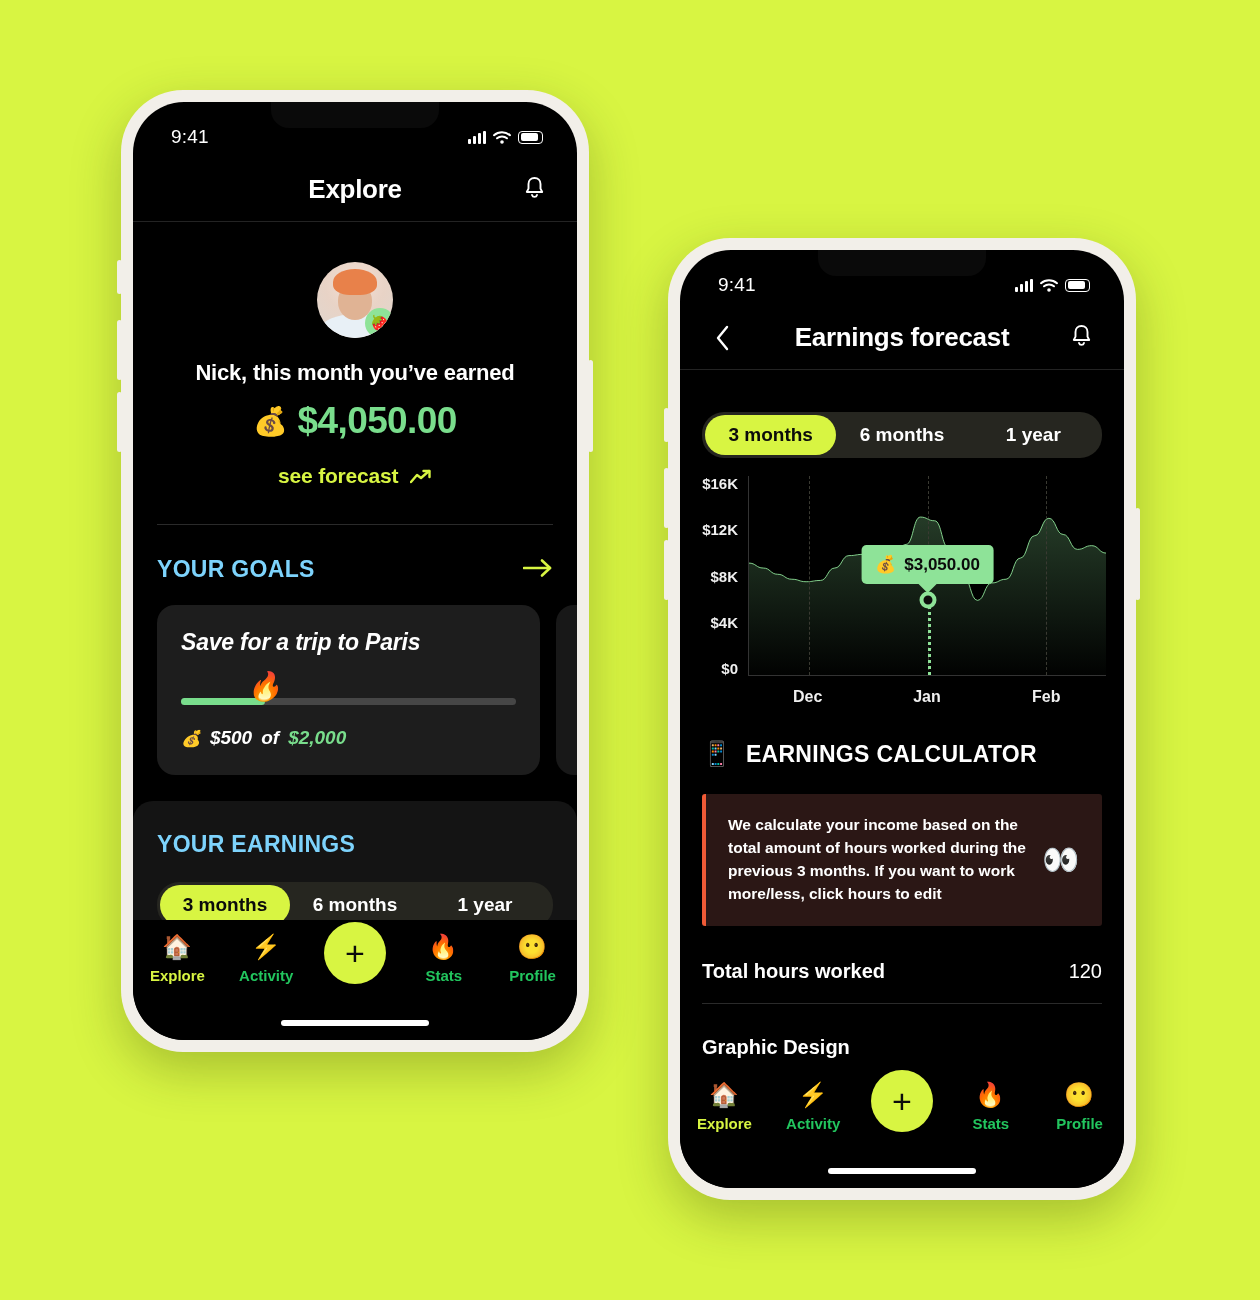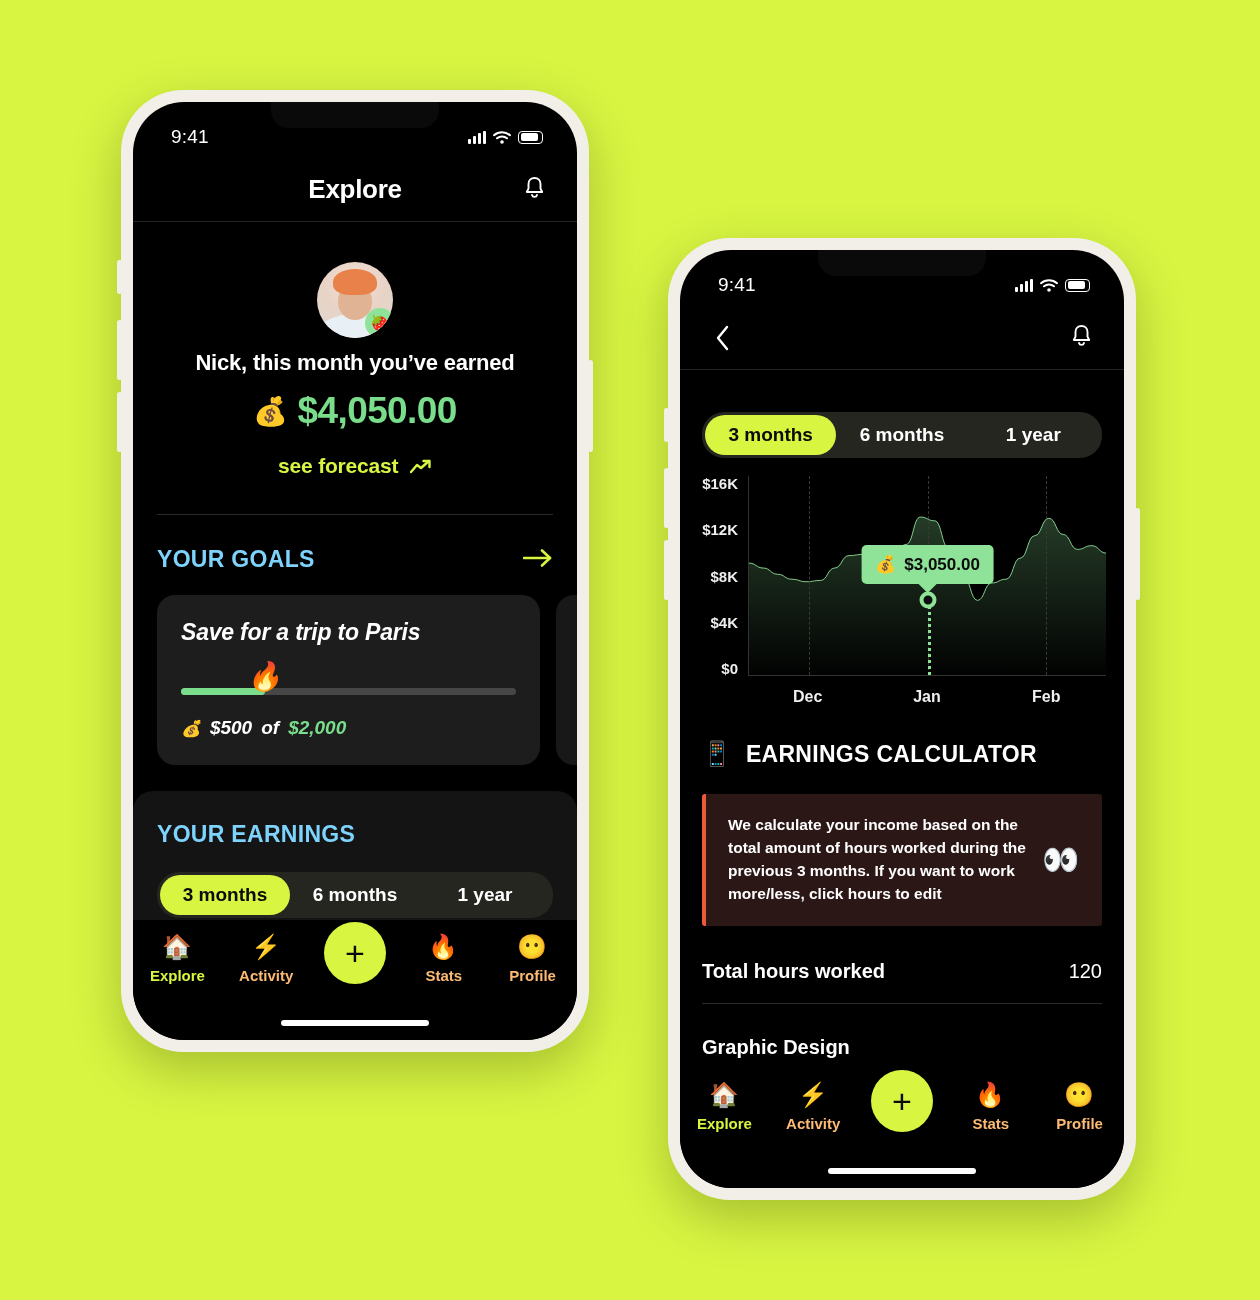--- a/index.html
+++ b/index.html
@@ -81,21 +81,21 @@
   .av-face { position:absolute; left:21px; top:22px; width:34px; height:36px;
              background:#e0b394; border-radius:46% 46% 50% 50%; }
   .av-shirt{ position:absolute; left:4px; bottom:-6px; width:68px; height:30px;
              background:#e8f0f6; border-radius:50% 50% 0 0; }
   .av-badge {
     position:absolute; right:-2px; bottom:0px; width:30px; height:30px;
     border-radius:50%; background:#8ee398;
     display:flex; align-items:center; justify-content:center; font-size:16px;
   }
   .earn-label { text-align:center; color:#fff; font-size:22px; font-weight:700;
-                margin-top:12px; letter-spacing:-.2px; }
+                margin-top:22px; letter-spacing:-.2px; }
   .earn-amount { text-align:center; margin-top:14px; font-size:37px; font-weight:700;
                  color:#79dd8c; letter-spacing:-.6px; display:flex;
                  align-items:center; justify-content:center; gap:10px; }
   .earn-amount .emoji { font-size:28px; }
   .forecast-link { text-align:center; margin-top:22px; color:#d8f542;
                    font-size:21px; font-weight:700; letter-spacing:-.2px; }
   .sep { height:1px; background:#2a2a2a; margin:36px 24px 0; }
 
   .sec-head { display:flex; align-items:center; justify-content:space-between;
               padding:30px 24px 0; }
@@ -180,21 +180,21 @@
                  box-shadow:0 0 0 3px #0d0d0d inset; transform:translate(-50%,-50%); }
 
   
   .tabbar {
     position:absolute; left:0; right:0; bottom:0; height:120px;
     background:#000; display:flex; align-items:flex-start;
     padding-top:14px;
   }
   .tab { flex:1; text-align:center; }
   .tab .ico { font-size:24px; line-height:1.1; display:block; }
-  .tab .lbl { display:block; margin-top:7px; font-size:15px; color:#fdba74; font-weight:600; }
+  .tab .lbl { display:block; margin-top:7px; font-size:15px; color:#22c55e; font-weight:600; }
   .tab.active .lbl { color:#d8f542; }
   .fab {
     width:62px; height:62px; border-radius:50%; background:#d8f542;
     display:flex; align-items:center; justify-content:center;
     font-size:34px; color:#0b0b0b; margin:-12px auto 0; font-weight:300;
   }
   .home-ind { position:absolute; left:50%; transform:translateX(-50%); bottom:14px;
               width:148px; height:6px; background:#fff; border-radius:4px; }
 </style>
 </head>
@@ -361,20 +361,21 @@
             </span>
         </div>
       </div>
 
       <div class="navbar">
         <div class="nav-back">
           <svg width="16" height="26" viewBox="0 0 16 26">
             <path d="M12 2 L3 13 L12 24" stroke="#fff" stroke-width="2.4" fill="none" stroke-linecap="round" stroke-linejoin="round"></path>
           </svg>
         </div>
+        <div class="nav-title">Earnings forecast</div>
         <div class="nav-bell">
           <svg width="25" height="26" viewBox="0 0 25 26">
             <path d="M12.5 3c-3.6 0-6 2.6-6 6v4.6L4.8 17h15.4l-1.7-3.4V9c0-3.4-2.4-6-6-6z" fill="none" stroke="#fff" stroke-width="1.9" stroke-linejoin="round"></path>
             <path d="M10 20a2.6 2.6 0 0 0 5 0" fill="none" stroke="#fff" stroke-width="1.9" stroke-linecap="round"></path>
           </svg>
         </div>
       </div>
 
       <div class="body">
 

